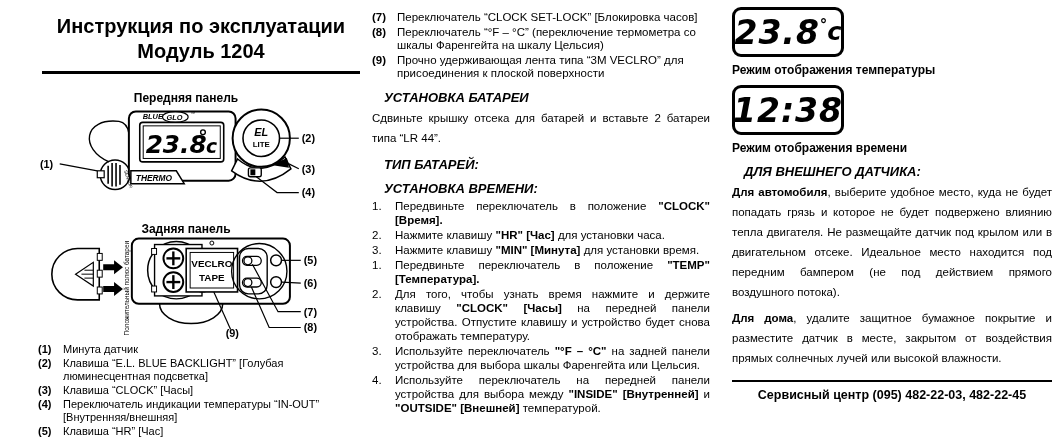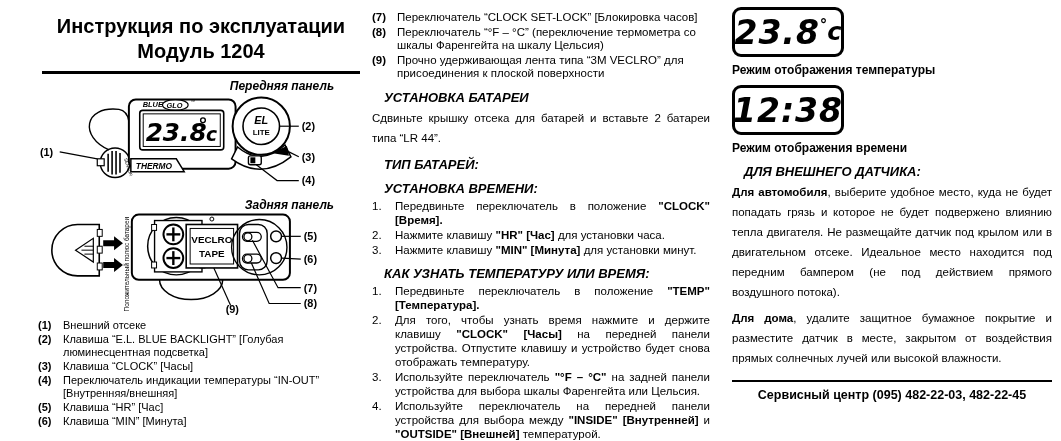--- a/index.html
+++ b/index.html
@@ -10,21 +10,21 @@
   .col{position:absolute;top:0;}
   .col1{left:38px;width:326px;}
   .col2{left:372px;width:338px;}
   .col3{left:732px;width:320px;}
 
   
   .doc-title{margin-top:14px;text-align:center;font-weight:bold;font-size:20px;line-height:25px;}
   .title-rule{height:0;border-top:3px solid #000;margin:7px 4px 0 4px;}
 
   
-  .panel-label{font-weight:bold;font-size:12px;text-align:right;padding-right:30px;margin-top:5px;font-style:italic;}
+  .panel-label{font-weight:bold;font-size:12px;text-align:center;padding-right:30px;margin-top:17px;}
 
   svg{display:block;}
   svg text{font-family:"Liberation Sans",sans-serif;fill:#000;}
   .seg7{font-family:"DejaVu Sans",sans-serif;font-weight:bold;font-style:italic;}
 
   
   .legend{margin-top:3px;}
   .li{display:flex;font-size:11px;line-height:13px;margin-bottom:1px;}
   .li .n{flex:none;width:25px;font-weight:bold;}
   .li .t{flex:1;}
@@ -196,21 +196,21 @@
     <text x="269" y="80" font-size="11" font-weight="bold">(7)</text>
     <polyline points="216,51 234,92 266,92" stroke="#000" stroke-width="1.2" fill="none"></polyline>
     <text x="269" y="96" font-size="11" font-weight="bold">(8)</text>
     <line x1="178" y1="56" x2="195" y2="94" stroke="#000" stroke-width="1.2"></line>
     <text x="190" y="102" font-size="11" font-weight="bold">(9)</text>
   </svg>
 
   <div class="legend">
     <div class="li">
         <span class="n">(1)</span>
-        <span class="t"><span>Внешний отсеке</span></span>
+        <span class="t"><span>Минута датчик</span></span>
       </div>
     <div class="li">
         <span class="n">(2)</span>
         <span class="t"><span>Клавиша “E.L. BLUE BACKLIGHT” [Голубая люминесцентная подсветка]</span></span>
       </div>
     <div class="li">
         <span class="n">(3)</span>
         <span class="t"><span>Клавиша “CLOCK” [Часы]</span></span>
       </div>
     <div class="li">
@@ -253,24 +253,23 @@
   <div class="step">
       <span class="n">1.</span>
       <span class="t"><span>Передвиньте переключатель в положение </span><b>"CLOCK" [Время].</b></span>
     </div>
   <div class="step">
       <span class="n">2.</span>
       <span class="t"><span>Нажмите клавишу </span><b>"HR" [Час]</b><span> для установки часа.</span></span>
     </div>
   <div class="step">
       <span class="n">3.</span>
-      <span class="t"><span>Нажмите клавишу </span><b>"MIN" [Минута]</b><span> для установки минут.</span></span>
-    </div>
-
-  <h3>КАК УЗНАТЬ ТЕМПЕРАТУРУ ИЛИ ВРЕМЯ:</h3>
+      <span class="t"><span>Нажмите клавишу </span><b>"MIN" [Минута]</b><span> для установки время.</span></span>
+    </div>
+
   <div class="step">
       <span class="n">1.</span>
       <span class="t"><span>Передвиньте переключатель в положение </span><b>"TEMP" [Температура].</b></span>
     </div>
   <div class="step">
       <span class="n">2.</span>
       <span class="t"><span>Для того, чтобы узнать время нажмите и держите клавишу </span><b>"CLOCK" [Часы]</b><span> на передней панели устройства. Отпустите клавишу и устройство будет снова отображать температуру.</span></span>
     </div>
   <div class="step">
       <span class="n">3.</span>

